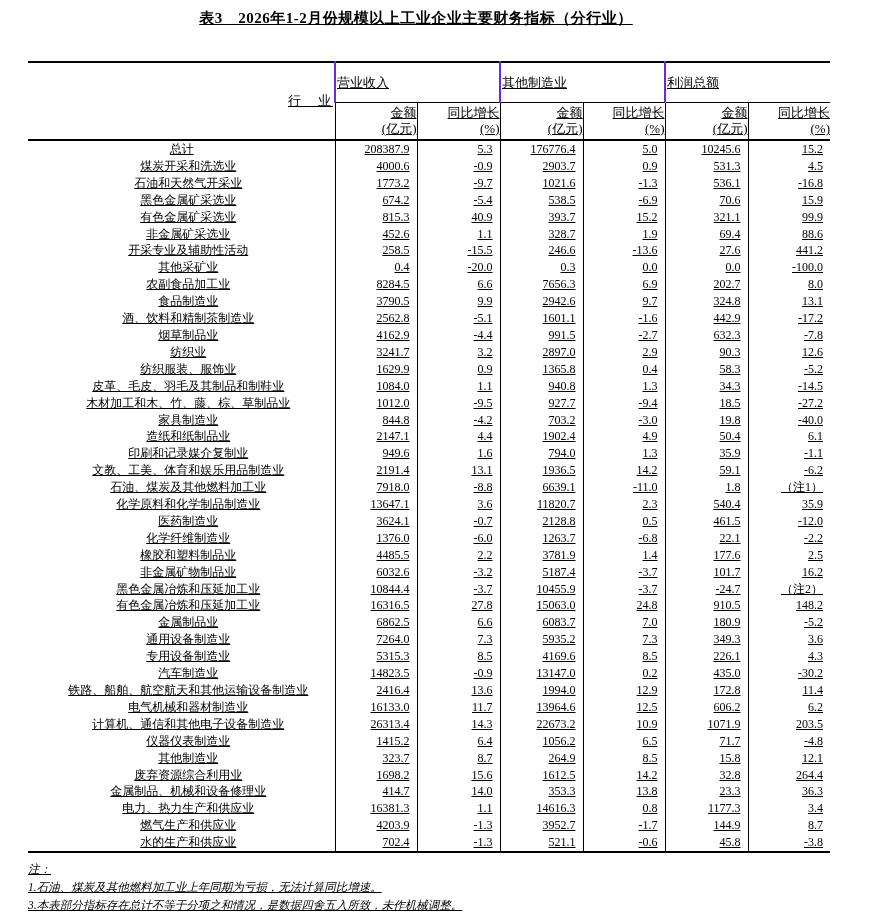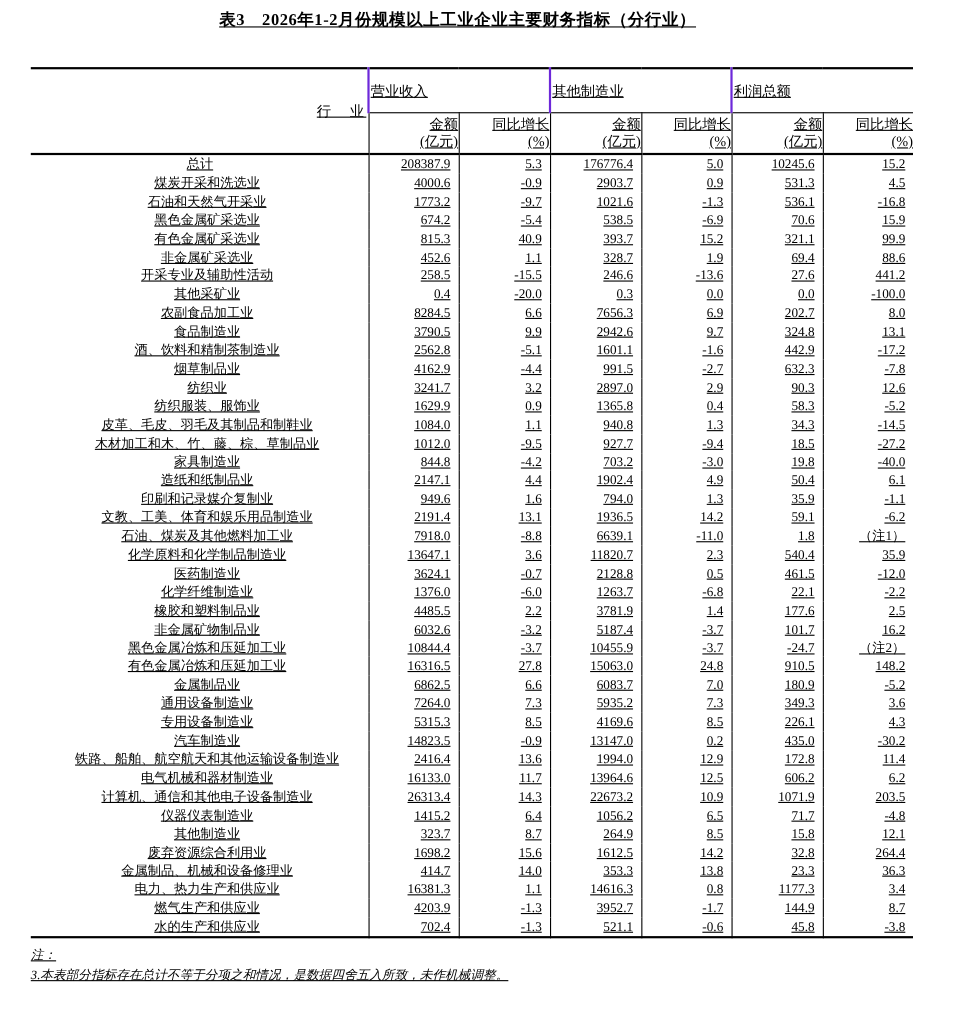--- a/index.html
+++ b/index.html
@@ -514,16 +514,17 @@
             <td class="num">-0.6</td>
             <td class="num">45.8</td>
             <td class="num">-3.8</td>
           </tr>
         </tbody>
     </table>
   </div>
 
   <div class="notes">
     <div>注：</div>
+    <div>1.石油、煤炭及其他燃料加工业上年同期为亏损，无法计算同比增速。</div>
     <div>3.本表部分指标存在总计不等于分项之和情况，是数据四舍五入所致，未作机械调整。</div>
   </div>
 
 </div>
 
 </body></html>

